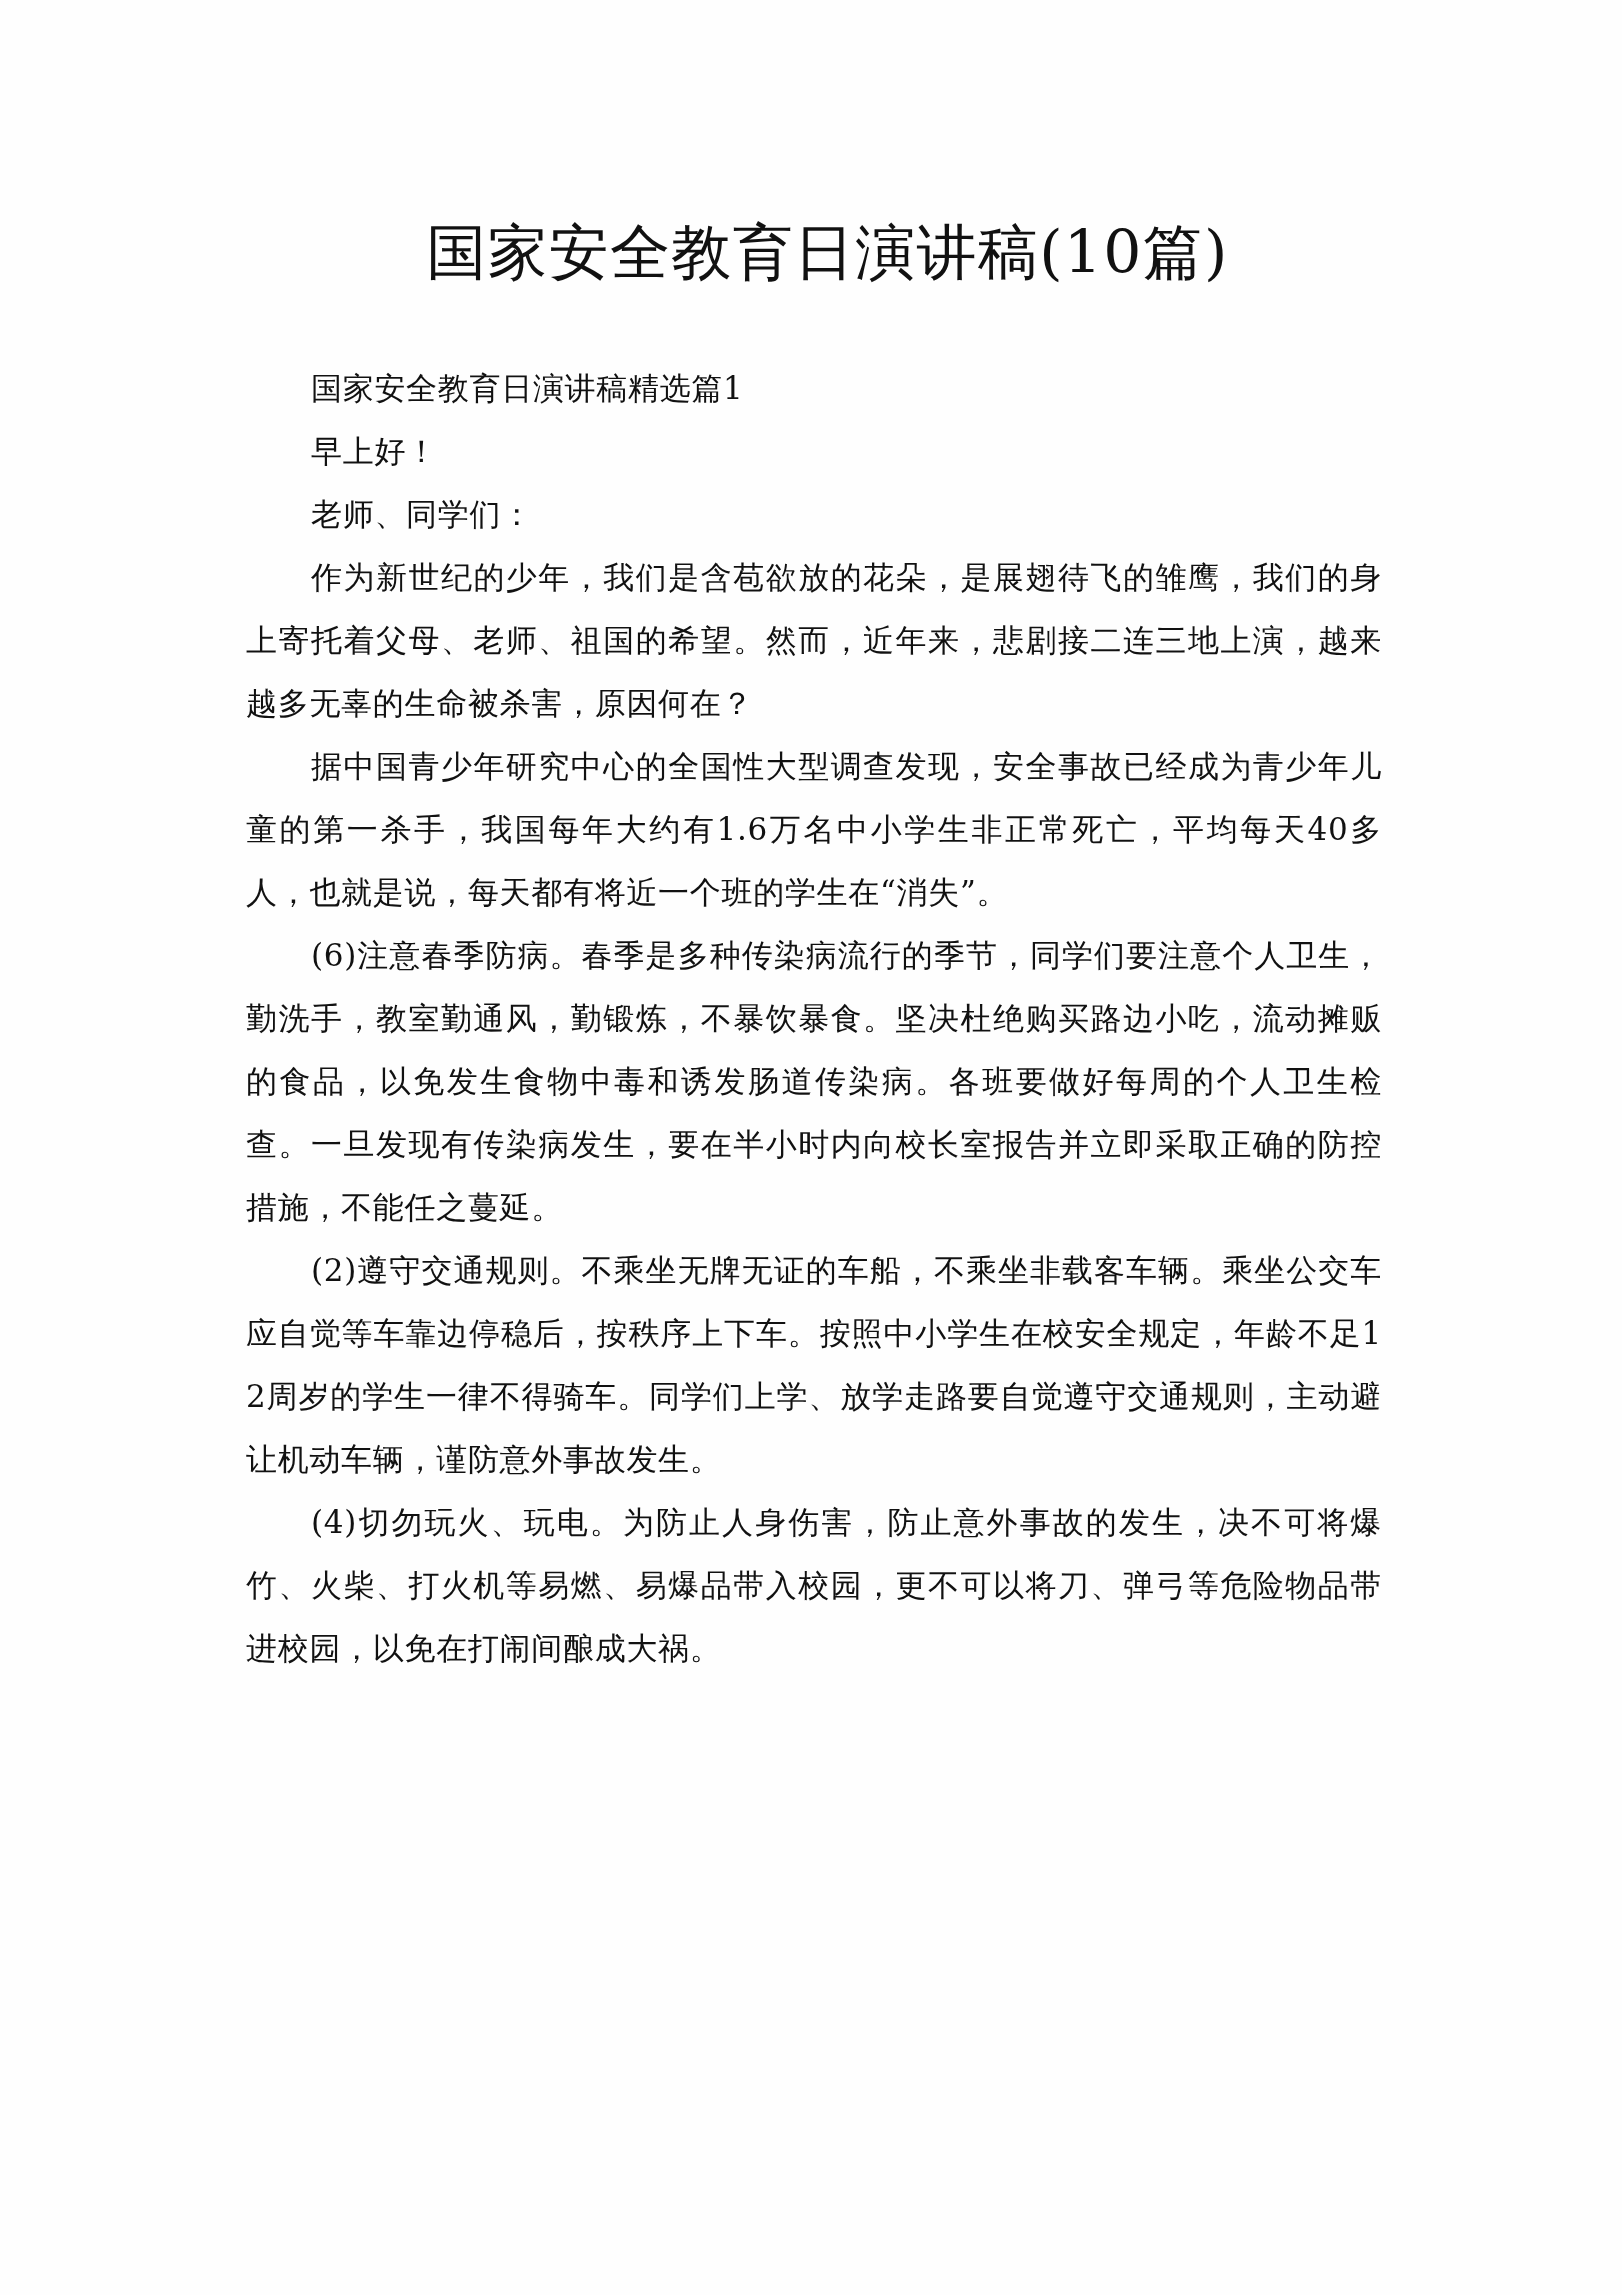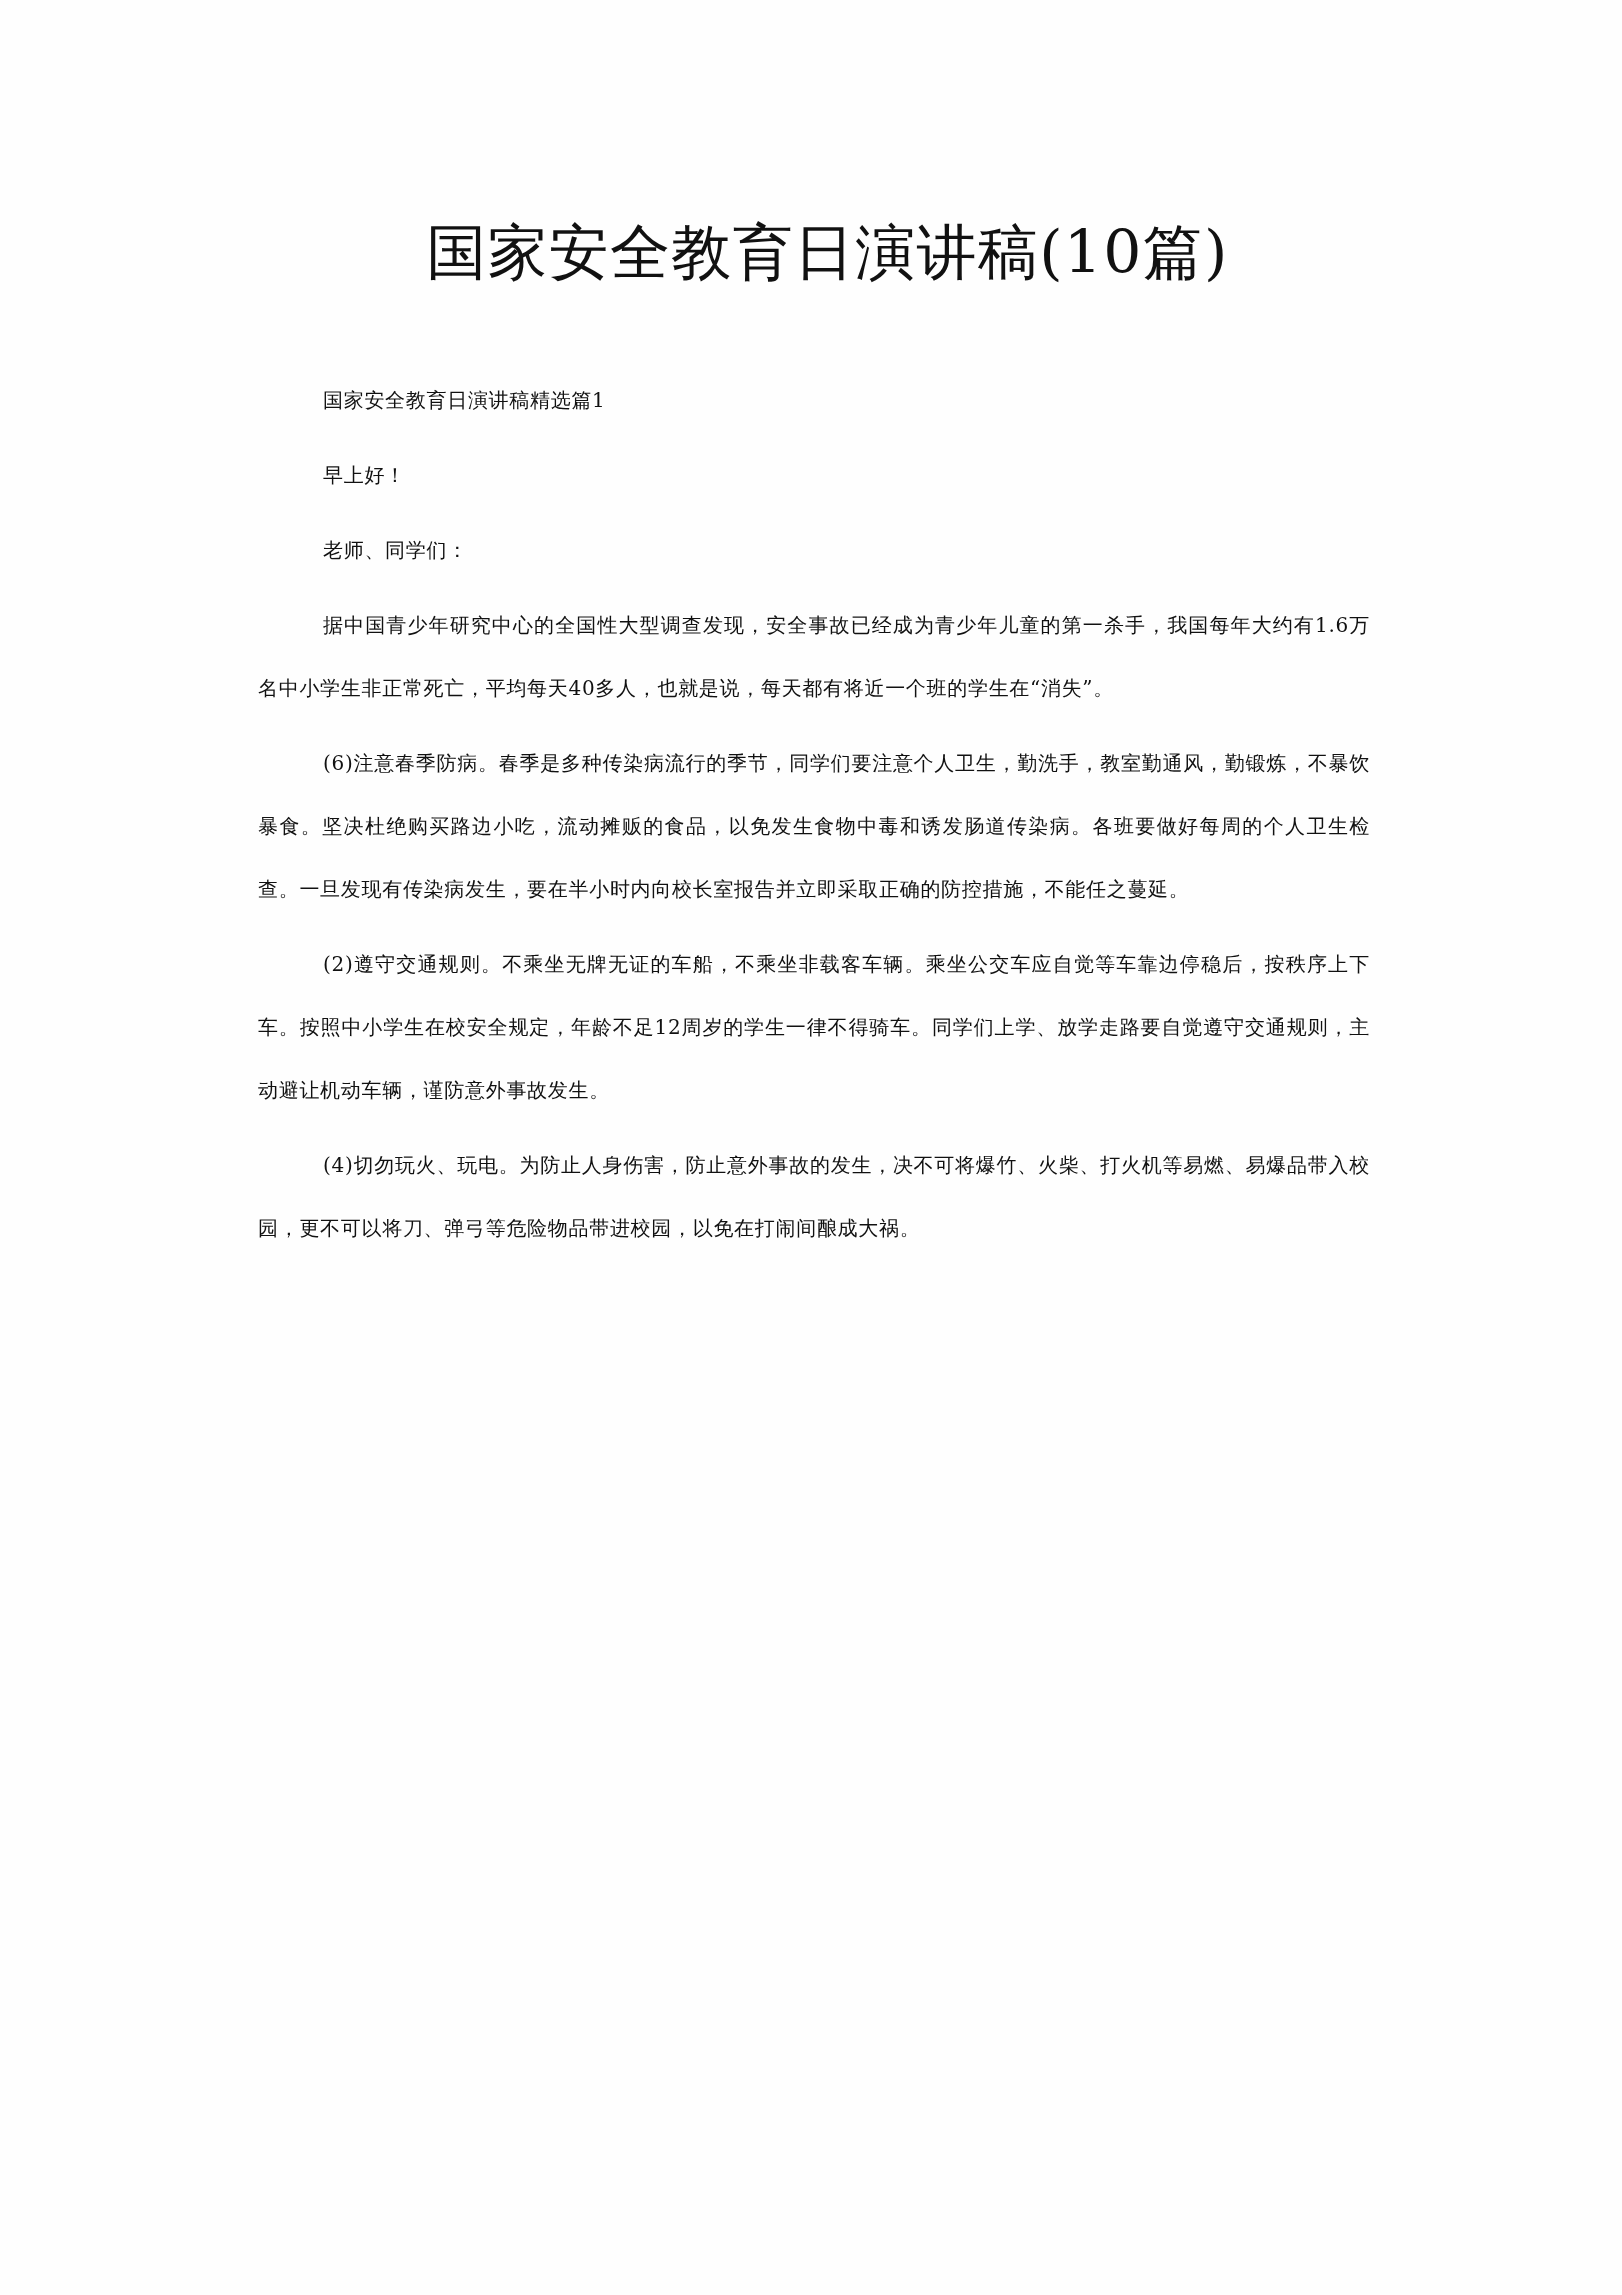--- a/index.html
+++ b/index.html
@@ -34,38 +34,39 @@
       font-weight: normal;
       margin: 16px;
     }
     .body {
       position: absolute;
       left: 246px;
       top: 357px;
       width: 1136px;
     }
     .para {
-      margin: 12px;
-      font-size: 20px;
+      margin: 0;
+      font-size: 31px;
       line-height: 63px;
       text-indent: 65px;
       text-align: justify;
       letter-spacing: 0.7px;
       word-break: break-all;
     }
   </style>
 </head>
 <body>
 
 <div class="page">
   <h1 class="title">国家安全教育日演讲稿(10篇)</h1>
 
   <div class="body">
     <p class="para">国家安全教育日演讲稿精选篇1</p>
     <p class="para">早上好！</p>
     <p class="para">老师、同学们：</p>
+    <p class="para">作为新世纪的少年，我们是含苞欲放的花朵，是展翅待飞的雏鹰，我们的身上寄托着父母、老师、祖国的希望。然而，近年来，悲剧接二连三地上演，越来越多无辜的生命被杀害，原因何在？</p>
     <p class="para">据中国青少年研究中心的全国性大型调查发现，安全事故已经成为青少年儿童的第一杀手，我国每年大约有1.6万名中小学生非正常死亡，平均每天40多人，也就是说，每天都有将近一个班的学生在“消失”。</p>
     <p class="para">(6)注意春季防病。春季是多种传染病流行的季节，同学们要注意个人卫生，勤洗手，教室勤通风，勤锻炼，不暴饮暴食。坚决杜绝购买路边小吃，流动摊贩的食品，以免发生食物中毒和诱发肠道传染病。各班要做好每周的个人卫生检查。一旦发现有传染病发生，要在半小时内向校长室报告并立即采取正确的防控措施，不能任之蔓延。</p>
     <p class="para">(2)遵守交通规则。不乘坐无牌无证的车船，不乘坐非载客车辆。乘坐公交车应自觉等车靠边停稳后，按秩序上下车。按照中小学生在校安全规定，年龄不足12周岁的学生一律不得骑车。同学们上学、放学走路要自觉遵守交通规则，主动避让机动车辆，谨防意外事故发生。</p>
     <p class="para">(4)切勿玩火、玩电。为防止人身伤害，防止意外事故的发生，决不可将爆竹、火柴、打火机等易燃、易爆品带入校园，更不可以将刀、弹弓等危险物品带进校园，以免在打闹间酿成大祸。</p>
   </div>
 </div>
 
 
 </body></html>

